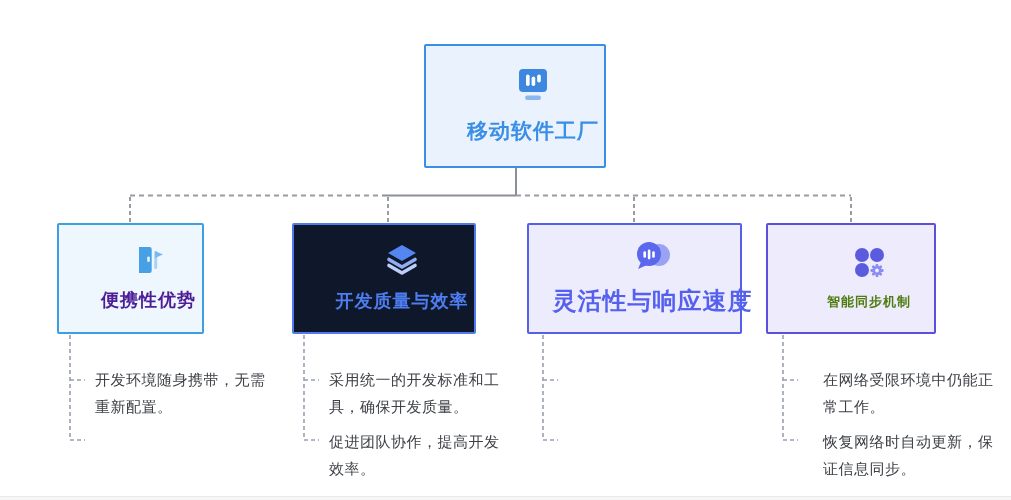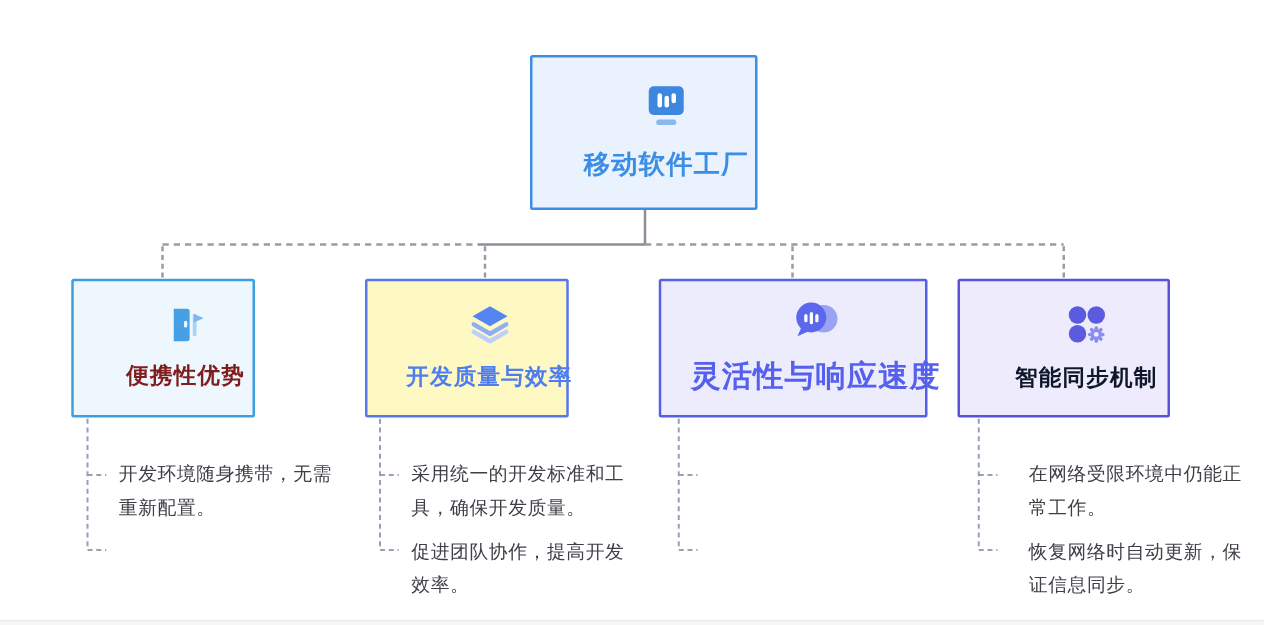--- a/index.html
+++ b/index.html
@@ -16,27 +16,27 @@
     padding-left:36px;
   }
   .node .icon{display:block;line-height:0;}
   .node-title{font-weight:bold;letter-spacing:1px;white-space:nowrap;}
   
   .root{left:424px;top:44px;width:182px;height:124px;background:#e9f2fd;border:2px solid #3a8ee6;gap:15px;}
   .root .node-title{color:#3a8ee6;font-size:21px;}
   
   .branch{top:223px;height:111px;gap:13px;}
   .b1{left:57px;width:147px;background:#eef7fe;border:2px solid #3d9fe2;}
-  .b1 .node-title{color:#7f1d1d;font-size:18px;}
-  .b2{left:292px;width:163px;background:#fef9c3;border:2px solid #5578ea;}
+  .b1 .node-title{color:#4c1d95;font-size:18px;}
+  .b2{left:292px;width:184px;background:#0f172a;border:2px solid #5578ea;}
   .b2 .node-title{color:#4d7df0;font-size:18px;}
   .b3{left:527px;width:215px;background:#ececfc;border:2px solid #5560e8;}
   .b3 .node-title{color:#5560ee;font-size:24px;}
   .b4{left:766px;width:170px;background:#edebfc;border:2px solid #5a50dd;}
-  .b4 .node-title{color:#0f172a;font-size:18px;}
+  .b4 .node-title{color:#4d7c0f;font-size:13px;}
   
   .bullets{position:absolute;top:366px;}
   .t1{left:95px;width:182px;}
   .t2{left:329px;width:182px;}
   .t3{left:567px;width:182px;}
   .t4{left:823px;width:188px;}
   .bullet{
     margin:0 0 8px 0;font-size:15px;line-height:27px;color:#3e4046;
     white-space:pre-line;letter-spacing:0.5px;
   }

